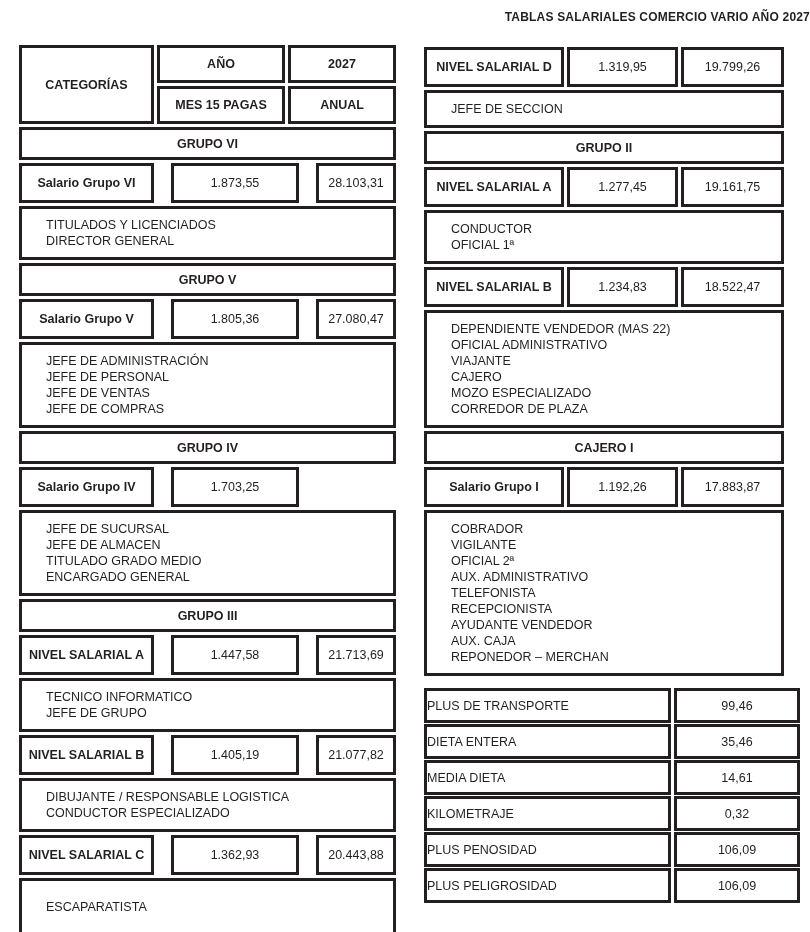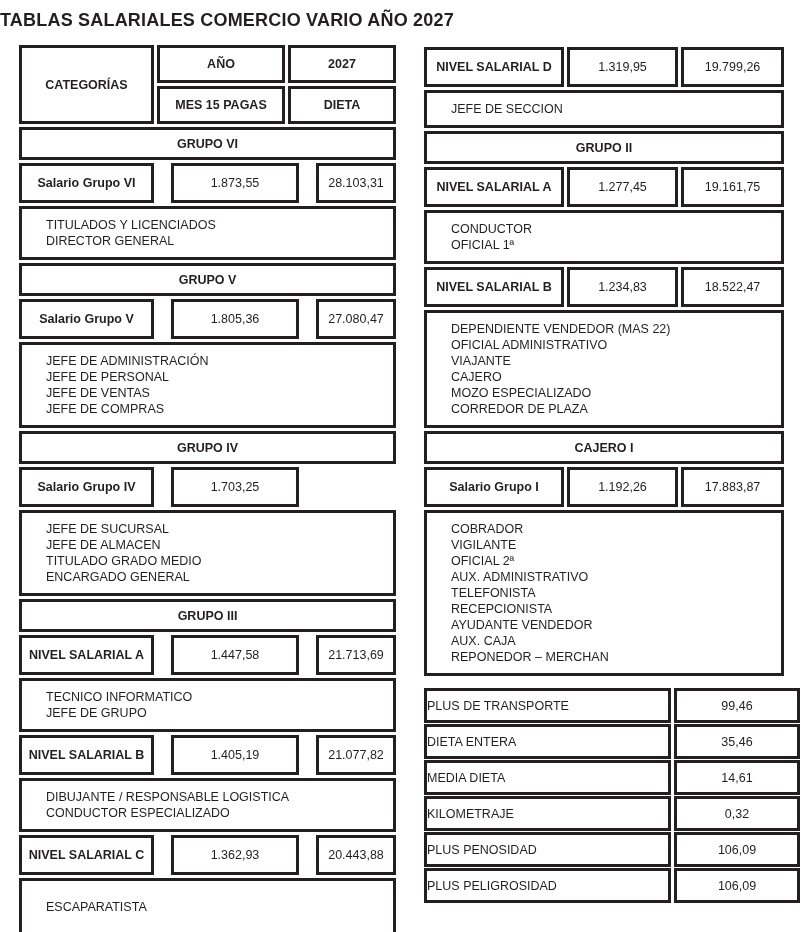--- a/index.html
+++ b/index.html
@@ -3,21 +3,21 @@
 <meta charset="utf-8">
 <style>
   html,body{margin:0;padding:0;}
   body{
     width:810px;height:932px;position:relative;background:#ffffff;
     font-family:"Liberation Sans","DejaVu Sans",sans-serif;
     color:#231f20;-webkit-font-smoothing:antialiased;
   }
   .page-title{
     position:absolute;top:10px;left:0;width:100%;
-    text-align:left;font-weight:bold;font-size:18px;letter-spacing:.2px;
+    text-align:right;font-weight:bold;font-size:12px;letter-spacing:.2px;
   }
   .table{position:absolute;}
   .table > * + *{margin-top:3px;}
   .cell{
     border:3px solid #231f20;background:#fff;box-sizing:border-box;
     font-size:12.5px;
   }
   
   .hdr-grid{
     display:grid;grid-template-columns:135px 128px 1fr;grid-template-rows:38px 38px;
@@ -49,21 +49,21 @@
 <body>
 
 <div class="page-title">TABLAS SALARIALES COMERCIO VARIO AÑO 2027</div>
 
 <div class="table" id="left-table">
   <div class="hdr-grid">
     <div class="cell cat center-cell bold">CATEGORÍAS</div>
     <div class="cell center-cell bold">AÑO</div>
     <div class="cell center-cell bold">2027</div>
     <div class="cell center-cell bold">MES 15 PAGAS</div>
-    <div class="cell center-cell bold">DIETA</div>
+    <div class="cell center-cell bold">ANUAL</div>
   </div>
 
   <div>
       <div class="cell center-cell bold banner-cell">GRUPO VI</div>
     </div>
   <div class="grid3 left-cols salary">
     <div class="cell center-cell bold">Salario Grupo VI</div>
     <div class="cell center-cell">1.873,55</div>
     <div class="cell center-cell">28.103,31</div>
   </div>

